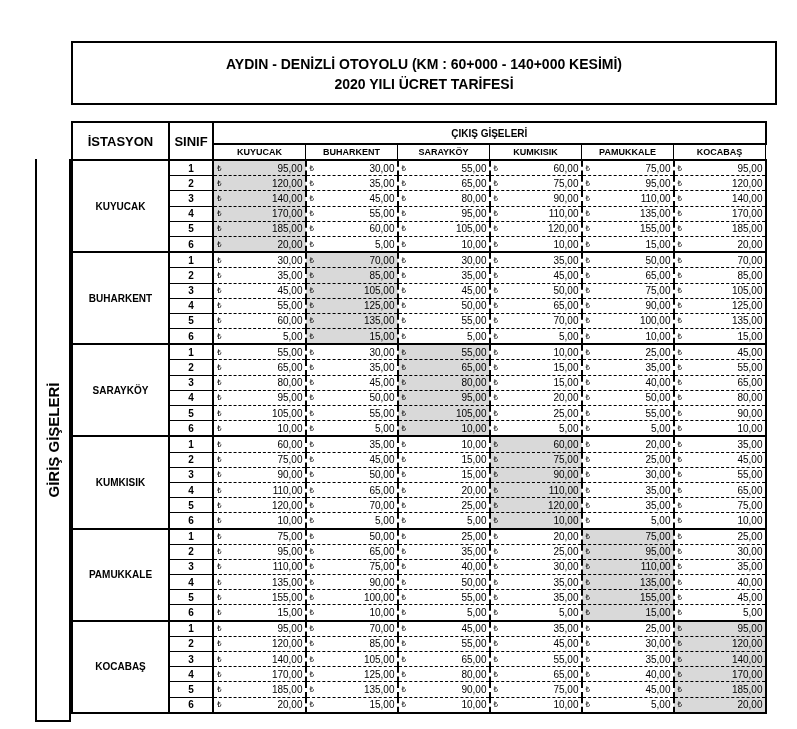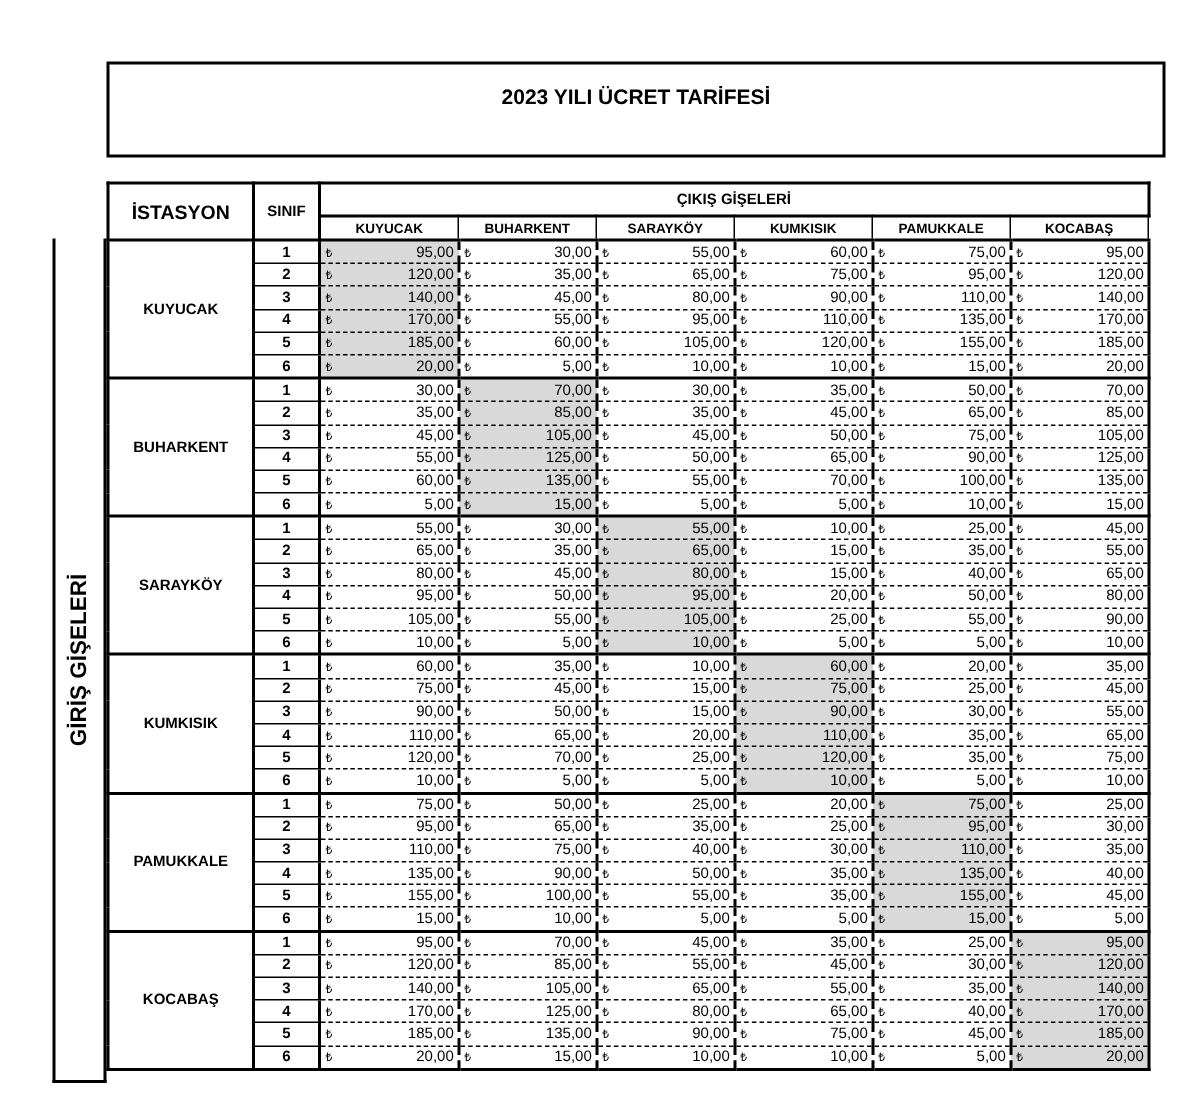--- a/index.html
+++ b/index.html
@@ -3,37 +3,38 @@
 <meta charset="utf-8">
 <style>
   html, body { margin:0; padding:0; background:#ffffff; }
   body { width:797px; height:729px; position:relative; font-family:"Liberation Sans", sans-serif; color:#000; overflow:hidden; }
   .title-box { position:absolute; left:71px; top:41px; width:706px; height:64px; border:2px solid #000; box-sizing:border-box; text-align:center; font-weight:bold; font-size:14px; line-height:20px; padding-top:11px; }
   .left-band { position:absolute; left:35px; top:159px; width:36px; height:563px; border-left:2px solid #000; border-right:2px solid #000; border-bottom:2px solid #000; box-sizing:border-box; }
   .left-band .vlabel { position:absolute; left:50%; top:50%; transform:translate(-50%,-50%) rotate(-90deg); white-space:nowrap; font-weight:bold; font-size:15px; }
   table.tariff { position:absolute; left:71px; top:121px; border-collapse:collapse; table-layout:fixed; font-size:10px; }
   table.tariff th, table.tariff td { padding:0; }
   th.h-station { width:95px; height:36px; border:2px solid #000; font-size:13px; font-weight:bold; }
-  th.h-class { width:42px; border:2px solid #000; font-size:10px; font-weight:bold; }
+  th.h-class { width:42px; border:2px solid #000; font-size:13px; font-weight:bold; }
   th.h-exit { height:20px; border:2px solid #000; font-size:10px; font-weight:bold; }
   th.h-col { height:14px; width:91px; border:1px solid #000; border-bottom:2px solid #000; font-size:9px; font-weight:bold; }
   td.station { border:2px solid #000; text-align:center; font-weight:bold; font-size:10px; }
   td.cls { border-left:2px solid #000; border-right:2px solid #000; border-bottom:1.5px solid #000; text-align:center; font-weight:bold; height:14.2px; font-size:10px; }
   td.val { border-bottom:1.5px dashed #000; border-right:2px dashed #000; height:14.2px; }
   td.val.last-col { border-right:2px solid #000; }
   tr.grp-end td.val, tr.grp-end td.cls { border-bottom:2px solid #000; }
   td.val.diag { background:#d9d9d9; }
   .cell { display:flex; justify-content:space-between; align-items:center; padding:0 2px 0 3px; font-size:10px; line-height:13px; }
   .cur { font-size:8px; }
 </style>
 </head>
 <body>
 
 <div class="title-box">
-  <div>2023 YILI ÜCRET TARİFESİ</div>
+  <div>AYDIN - DENİZLİ OTOYOLU (KM : 60+000 - 140+000 KESİMİ)</div>
+  <div>2020 YILI ÜCRET TARİFESİ</div>
 </div>
 
 <div class="left-band">
   <div class="vlabel">GİRİŞ GİŞELERİ</div>
 </div>
 
 <table class="tariff">
   <thead>
     <tr>
       <th class="h-station" rowspan="2">İSTASYON</th>

